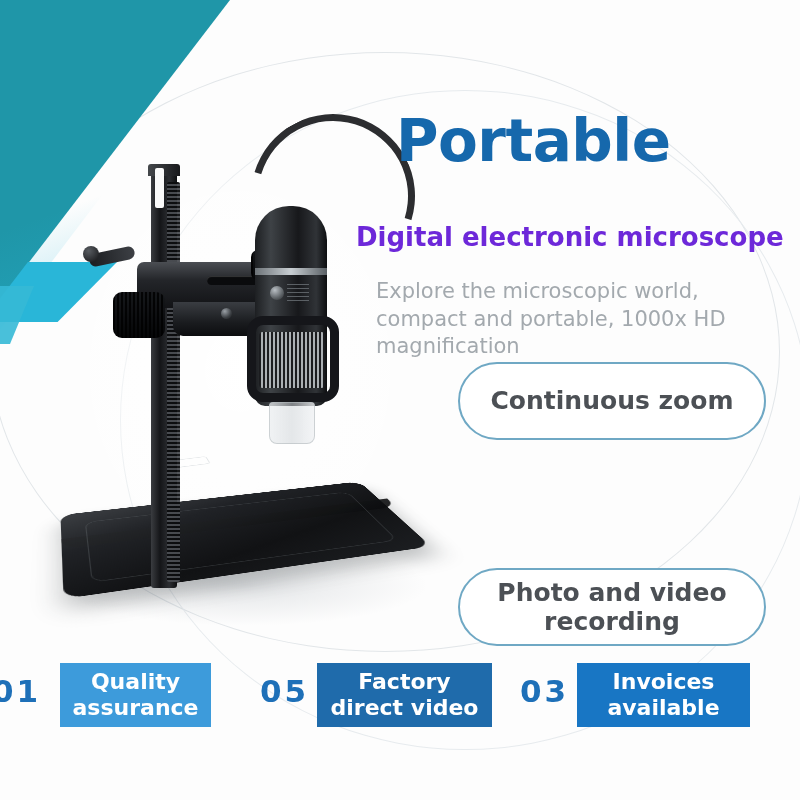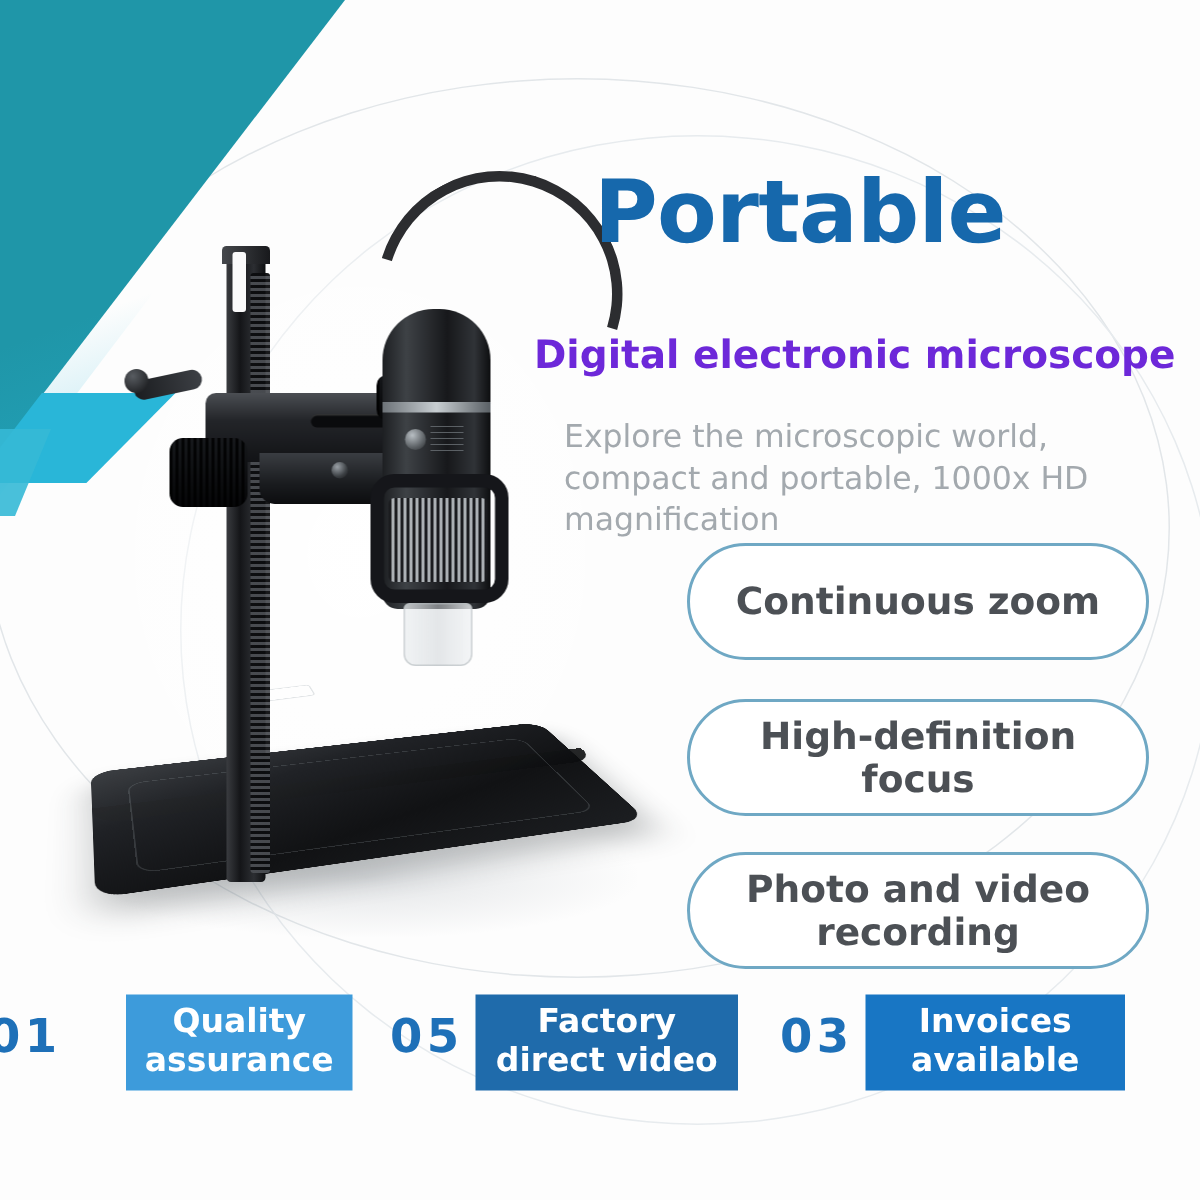--- a/index.html
+++ b/index.html
@@ -362,21 +362,21 @@
     font-weight: bold;
     text-align: center;
     line-height: 1.2;
     display: flex;
     align-items: center;
     justify-content: center;
     padding: 4px 10px;
   }
   .g1 { left: 0; }
   .g1 .badge-num { left: -8px; }
-  .g1 .badge-box { left: 60px; width: 151px; background: #3d9bdb; margin-left: 24px; }
+  .g1 .badge-box { left: 60px; width: 151px; background: #3d9bdb; }
   .g2 { left: 260px; }
   .g2 .badge-num { left: 0px; }
   .g2 .badge-box { left: 57px; width: 175px; background: #1f6bab; }
   .g3 { left: 520px; }
   .g3 .badge-num { left: 0px; }
   .g3 .badge-box { left: 57px; width: 173px; background: #1876c4; }
 </style>
 </head>
 <body>
 
@@ -420,23 +420,20 @@
     <div class="lens-cap"></div>
   </div>
 
   <div class="headline">Portable</div>
   <div class="subhead">Digital electronic microscope</div>
   <div class="blurb">Explore the microscopic world, compact and portable, 1000x HD magnification</div>
 
   <div class="pill pill-1">
     <span>Continuous zoom</span>
   </div>
-  <div class="pill pill-2">
-    <span>High-definition focus</span>
-  </div>
   <div class="pill pill-3">
     <span>Photo and video recording</span>
   </div>
 
   <div class="badge-row">
     <div class="badge-group g1">
       <div class="badge-num">01</div>
       <div class="badge-box">
         <span>Quality assurance</span>
       </div>

